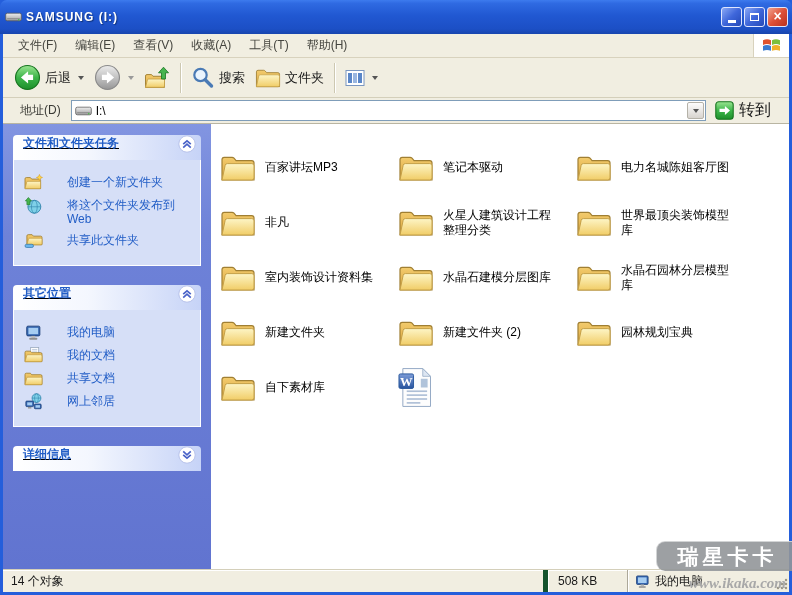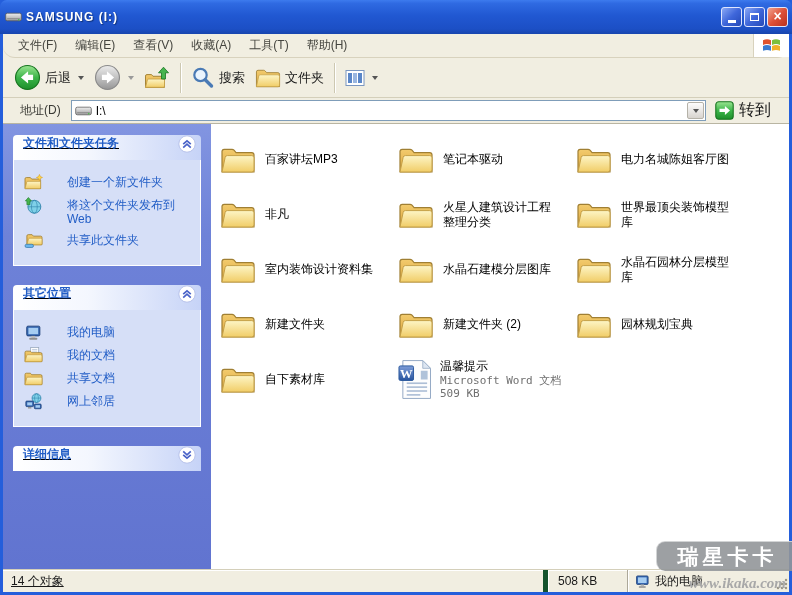--- a/index.html
+++ b/index.html
@@ -20,21 +20,21 @@
   .ctrl.minmax{background:linear-gradient(135deg,#8ba9f6 0%,#3e66da 50%,#2449b8 100%);}
   .ctrl.close{background:linear-gradient(135deg,#f2a490 0%,#dd5038 50%,#b93220 100%);}
   .g-min{width:8px;height:3px;background:#fff;margin-top:9px;}
   .g-max{width:9px;height:8px;border:1px solid #fff;border-top-width:2px;}
   .g-close{color:#fff;font-weight:bold;font-size:14px;line-height:1;margin-top:-2px;}
 
   
   .frame{flex:1;margin:0 3px 3px 3px;display:flex;flex-direction:column;background:#f1eee1;min-height:0;}
 
   
-  .menubar{height:24px;flex:none;display:flex;padding-left:6px;border-bottom:1px solid #d8d2bd;border-radius:12px;}
+  .menubar{height:24px;flex:none;display:flex;padding-left:6px;border-bottom:1px solid #d8d2bd;}
   .menu-item{padding:3px 9px;font-size:12px;color:#45453f;cursor:default;}
   .menubar-logo{margin-left:auto;height:100%;display:flex;align-items:center;padding:0 8px;border-left:1px solid #d8d2bd;background:#fff;}
 
   
   .toolbar{height:40px;flex:none;display:flex;align-items:center;padding:0 6px;border-bottom:1px solid #d4cfba;}
   .tool-group{display:flex;align-items:center;gap:4px;padding:2px 5px;cursor:pointer;}
   .tool-label{font-size:13px;color:#1a1a1a;white-space:nowrap;}
   .caret{width:0;height:0;border-left:3.5px solid transparent;border-right:3.5px solid transparent;border-top:4px solid #555;margin-left:3px;}
   .caret.dim{border-top-color:#9a9a9a;}
   .tool-sep{width:1px;height:30px;background:#cdc8b1;box-shadow:1px 0 0 #fff;margin:0 5px;flex:none;}
@@ -61,31 +61,31 @@
     background:linear-gradient(90deg,#ffffff 0%,#f4f7fe 40%,#c6d3f7 100%);border-radius:4px 4px 0 0;cursor:pointer;text-decoration:underline;}
   .panel-title{color:#215dc6;font-weight:bold;font-size:12px;}
   .chev{width:18px;height:18px;flex:none;}
   .panel-body{background:#d6dff7;border:1px solid #fff;border-top:none;padding:8px 8px 9px 10px;}
   .task-item{display:flex;align-items:flex-start;gap:24px;margin:7px 0;cursor:pointer;}
   .task-icon{width:19px;height:17px;flex:none;margin-top:-1px;}
   .task-label{font-size:12px;line-height:14px;color:#215dc6;max-width:112px;word-break:break-all;}
 
   
   .main{flex:1;background:#fff;position:relative;min-width:0;}
-  .files-grid{position:absolute;left:9px;top:8px;display:grid;grid-template-columns:repeat(3,178px);grid-auto-rows:55px;}
+  .files-grid{position:absolute;left:9px;top:16px;display:grid;grid-template-columns:repeat(3,178px);grid-auto-rows:55px;}
   .file-item{display:flex;align-items:center;gap:9px;cursor:pointer;}
   .file-icon{width:36px;height:30px;flex:none;}
   .word-svg{width:33px;height:41px;flex:none;}
   .file-label{font-size:12px;line-height:15px;color:#000;max-width:114px;word-break:break-all;}
   .file-texts{display:flex;flex-direction:column;}
   .file-meta{font-family:"DejaVu Sans Mono","Liberation Mono",monospace;font-size:11px;color:#6f6f6f;line-height:13px;}
 
   
   .statusbar{height:23px;flex:none;display:flex;align-items:stretch;background:#f1eee1;border-top:1px solid #d4cfba;box-shadow:inset 0 1px 0 #fff;font-size:12px;color:#1a1a1a;}
-  .status-objects{flex:1;display:flex;align-items:center;padding:0 8px;text-decoration:underline;}
+  .status-objects{flex:1;display:flex;align-items:center;padding:0 8px;}
   .status-size{width:84px;display:flex;align-items:center;padding:0 10px;border-left:5px solid #14532d;box-shadow:inset 1px 0 0 #fff;}
   .status-loc{width:162px;display:flex;align-items:center;gap:5px;padding:0 7px;border-left:1px solid #aca899;box-shadow:inset 1px 0 0 #fff;}
   .status-loc-icon{width:15px;height:15px;flex:none;}
   .grip{position:absolute;right:4px;bottom:5px;width:12px;height:12px;z-index:5;cursor:nwse-resize;}
 
   
   .wm-badge{position:absolute;right:0;bottom:24px;height:30px;min-width:136px;z-index:30;
     background:rgba(146,150,153,0.9);border-radius:9px 0 0 9px;
     border-top:1px solid rgba(255,255,255,0.55);border-left:1px solid rgba(255,255,255,0.55);
     display:flex;align-items:center;justify-content:center;padding:0 6px 0 12px;
@@ -476,25 +476,20 @@
           <div class="file-item">
             <svg class="file-icon">
                 <use href="#sym-folder"></use>
               </svg>
             <span class="file-label">自下素材库</span>
           </div>
           <div class="file-item">
             <svg class="word-svg">
                 <use href="#sym-word"></use>
               </svg>
-            <div class="file-texts">
-              <span class="file-label">温馨提示</span>
-              <span class="file-meta">Microsoft Word 文档</span>
-              <span class="file-meta">509 KB</span>
-            </div>
           </div>
 
         </div>
       </div>
     </div>
 
     <div class="statusbar">
       <div class="status-objects">14 个对象</div>
       <div class="status-size">508 KB</div>
       <div class="status-loc">

